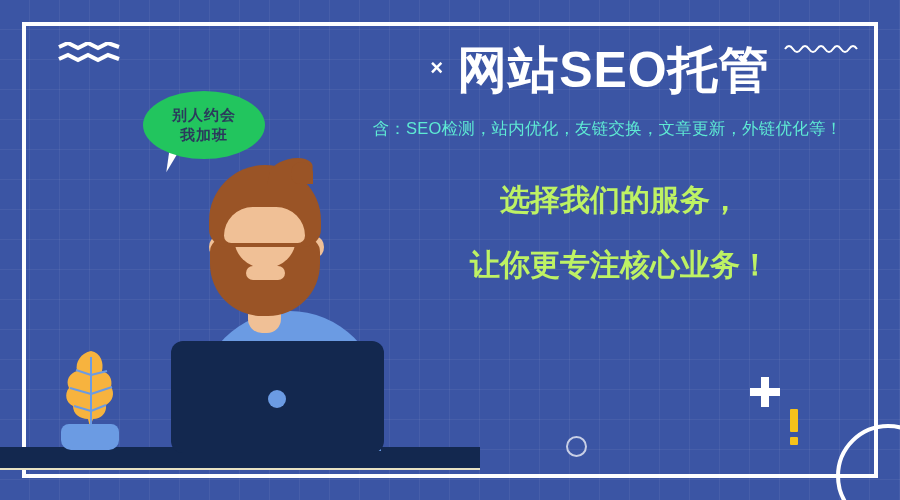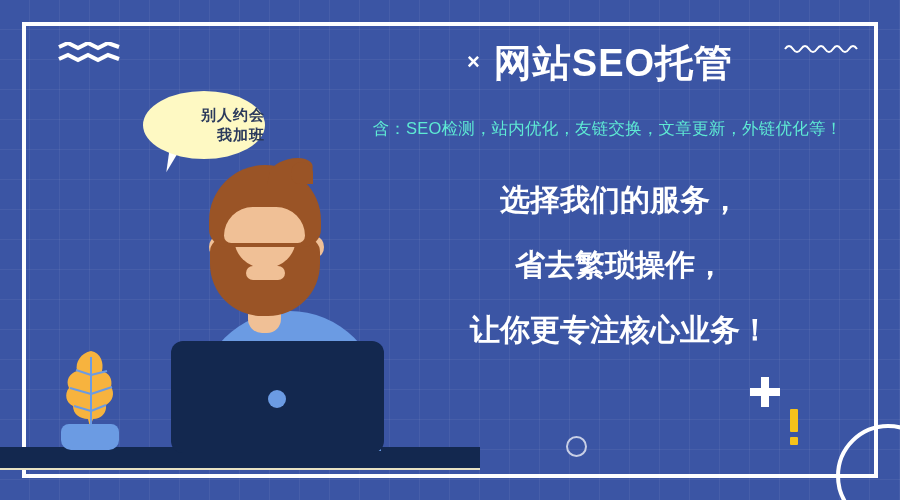--- a/index.html
+++ b/index.html
@@ -107,21 +107,21 @@
   }
   #title-x {
     color: #ffffff;
     font-size: 22px;
     font-weight: bold;
     line-height: 1;
     padding-bottom: 4px;
   }
   #title-text {
     color: #ffffff;
-    font-size: 38px;
+    font-size: 50px;
     font-weight: bold;
     letter-spacing: 1px;
     line-height: 1.05;
     white-space: nowrap;
   }
   #subtitle {
     position: absolute;
     left: 330px;
     top: 118px;
     width: 555px;
@@ -132,40 +132,40 @@
     white-space: nowrap;
   }
   #slogan {
     position: absolute;
     left: 400px;
     top: 185px;
     width: 440px;
     text-align: center;
   }
   #slogan .line {
-    color: #ffffff;
+    color: #bef264;
     font-size: 30px;
     font-weight: bold;
     line-height: 1;
     margin-bottom: 35px;
     white-space: nowrap;
   }
   #slogan .line:last-child { margin-bottom: 0; }
   
   #bubble {
     position: absolute;
     left: 143px;
     top: 91px;
     width: 122px;
     height: 68px;
-    background: #fef9c3;
+    background: #22c55e;
     border-radius: 50%/50%;
     display: flex;
     flex-direction: column;
-    align-items: flex-end;
+    align-items: center;
     justify-content: center;
   }
   #bubble .btext {
     color: #2b3a5c;
     font-size: 15px;
     font-weight: bold;
     line-height: 1.35;
     letter-spacing: 1px;
   }
   #bubble-tail {
@@ -398,17 +398,16 @@
   </div>
 
   <div id="title-row">
     <span id="title-x">×</span>
     <span id="title-text">网站SEO托管</span>
   </div>
   <div id="subtitle">含：SEO检测，站内优化，友链交换，文章更新，外链优化等！</div>
 
   <div id="slogan">
     <div class="line">选择我们的服务，</div>
-    <div class="line">省去繁琐操作，</div>
     <div class="line">让你更专注核心业务！</div>
   </div>
 
 </div>
 
 </body></html>

